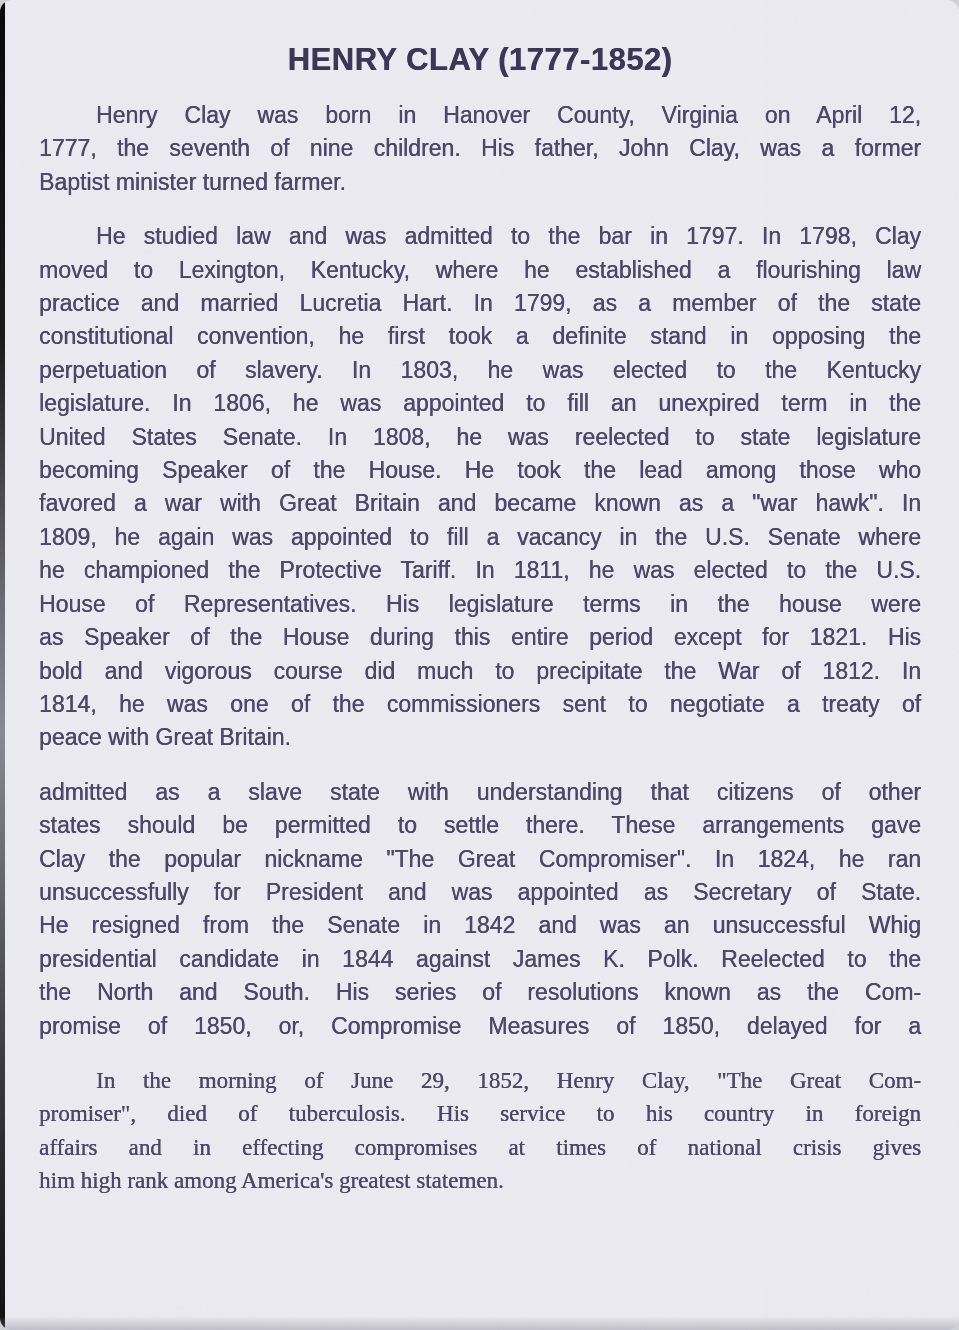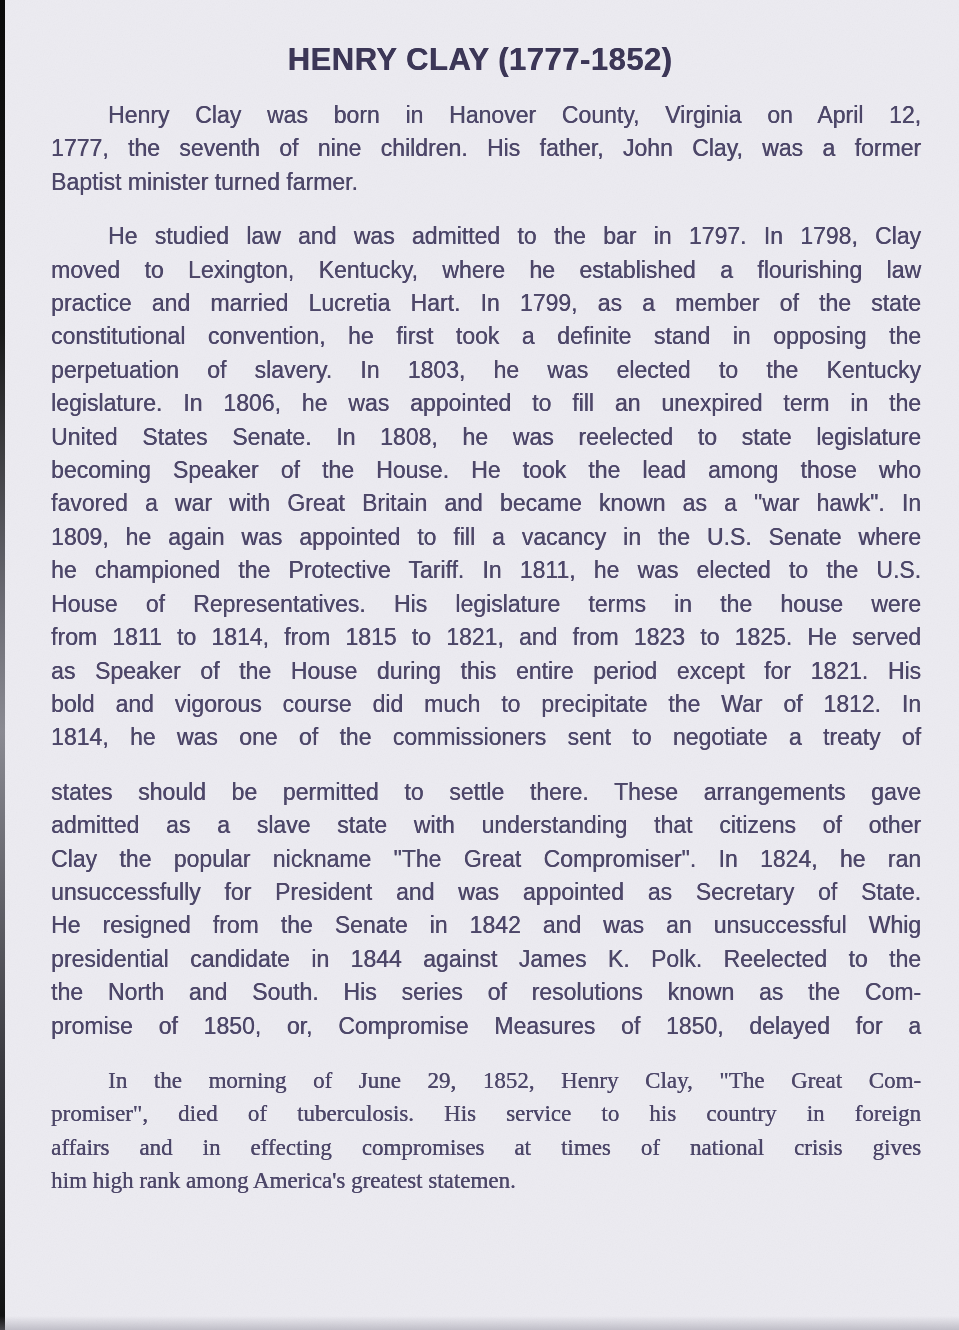--- a/index.html
+++ b/index.html
@@ -7,20 +7,21 @@
     padding: 0;
     background: #cfcfd6;
   }
   .page {
     position: relative;
     width: 959px;
     height: 1330px;
     background: var(--page-bg, #ecebf1);
     overflow: hidden;
     font-family: "Liberation Sans", "DejaVu Sans", sans-serif;
+    border-radius: 12px;
   }
   .noise-svg {
     position: absolute;
     inset: 0;
     width: 100%;
     height: 100%;
     opacity: 0.06;
     pointer-events: none;
   }
   .scan-edge-left {
@@ -58,21 +59,20 @@
     text-shadow: 0.35px 0 0 currentColor;
   }
   .para {
     margin: 0 0 21px 0;
   }
   .para:last-child { margin-bottom: 0; font-family: Liberation Serif, serif; }
   .line {
     text-align: justify;
     text-align-last: justify;
     white-space: normal;
-    margin-left: 12px;
   }
   .line.first { padding-left: 57px; }
   .line.last { text-align-last: left; }
 </style>
 </head>
 <body>
 
 <div class="page" style="--page-bg: #ecebf1; --text-color: #4d4769; --title-color: #3c3757;">
   <svg class="noise-svg" xmlns="http://www.w3.org/2000/svg">
     <filter id="paperNoise">
@@ -96,28 +96,28 @@
           <div class="line">practice and married Lucretia Hart. In 1799, as a member of the state</div>
           <div class="line">constitutional convention, he first took a definite stand in opposing the</div>
           <div class="line">perpetuation of slavery. In 1803, he was elected to the Kentucky</div>
           <div class="line">legislature. In 1806, he was appointed to fill an unexpired term in the</div>
           <div class="line">United States Senate. In 1808, he was reelected to state legislature</div>
           <div class="line">becoming Speaker of the House. He took the lead among those who</div>
           <div class="line">favored a war with Great Britain and became known as a "war hawk". In</div>
           <div class="line">1809, he again was appointed to fill a vacancy in the U.S. Senate where</div>
           <div class="line">he championed the Protective Tariff. In 1811, he was elected to the U.S.</div>
           <div class="line">House of Representatives. His legislature terms in the house were</div>
-          <div class="line">from 1811 to 1814, from 1815 to 1821, and from 1823 to 1825. He served</div>
           <div class="line">as Speaker of the House during this entire period except for 1821. His</div>
           <div class="line">bold and vigorous course did much to precipitate the War of 1812. In</div>
           <div class="line">1814, he was one of the commissioners sent to negotiate a treaty of</div>
+          <div class="line last">peace with Great Britain.</div>
         </div>
         <div class="para">
+          <div class="line">admitted as a slave state with understanding that citizens of other</div>
           <div class="line">states should be permitted to settle there. These arrangements gave</div>
-          <div class="line">admitted as a slave state with understanding that citizens of other</div>
           <div class="line">Clay the popular nickname "The Great Compromiser". In 1824, he ran</div>
           <div class="line">unsuccessfully for President and was appointed as Secretary of State.</div>
           <div class="line">He resigned from the Senate in 1842 and was an unsuccessful Whig</div>
           <div class="line">presidential candidate in 1844 against James K. Polk. Reelected to the</div>
           <div class="line">the North and South. His series of resolutions known as the Com-</div>
           <div class="line">promise of 1850, or, Compromise Measures of 1850, delayed for a</div>
         </div>
         <div class="para">
           <div class="line first">In the morning of June 29, 1852, Henry Clay, "The Great Com-</div>
           <div class="line">promiser", died of tuberculosis. His service to his country in foreign</div>

